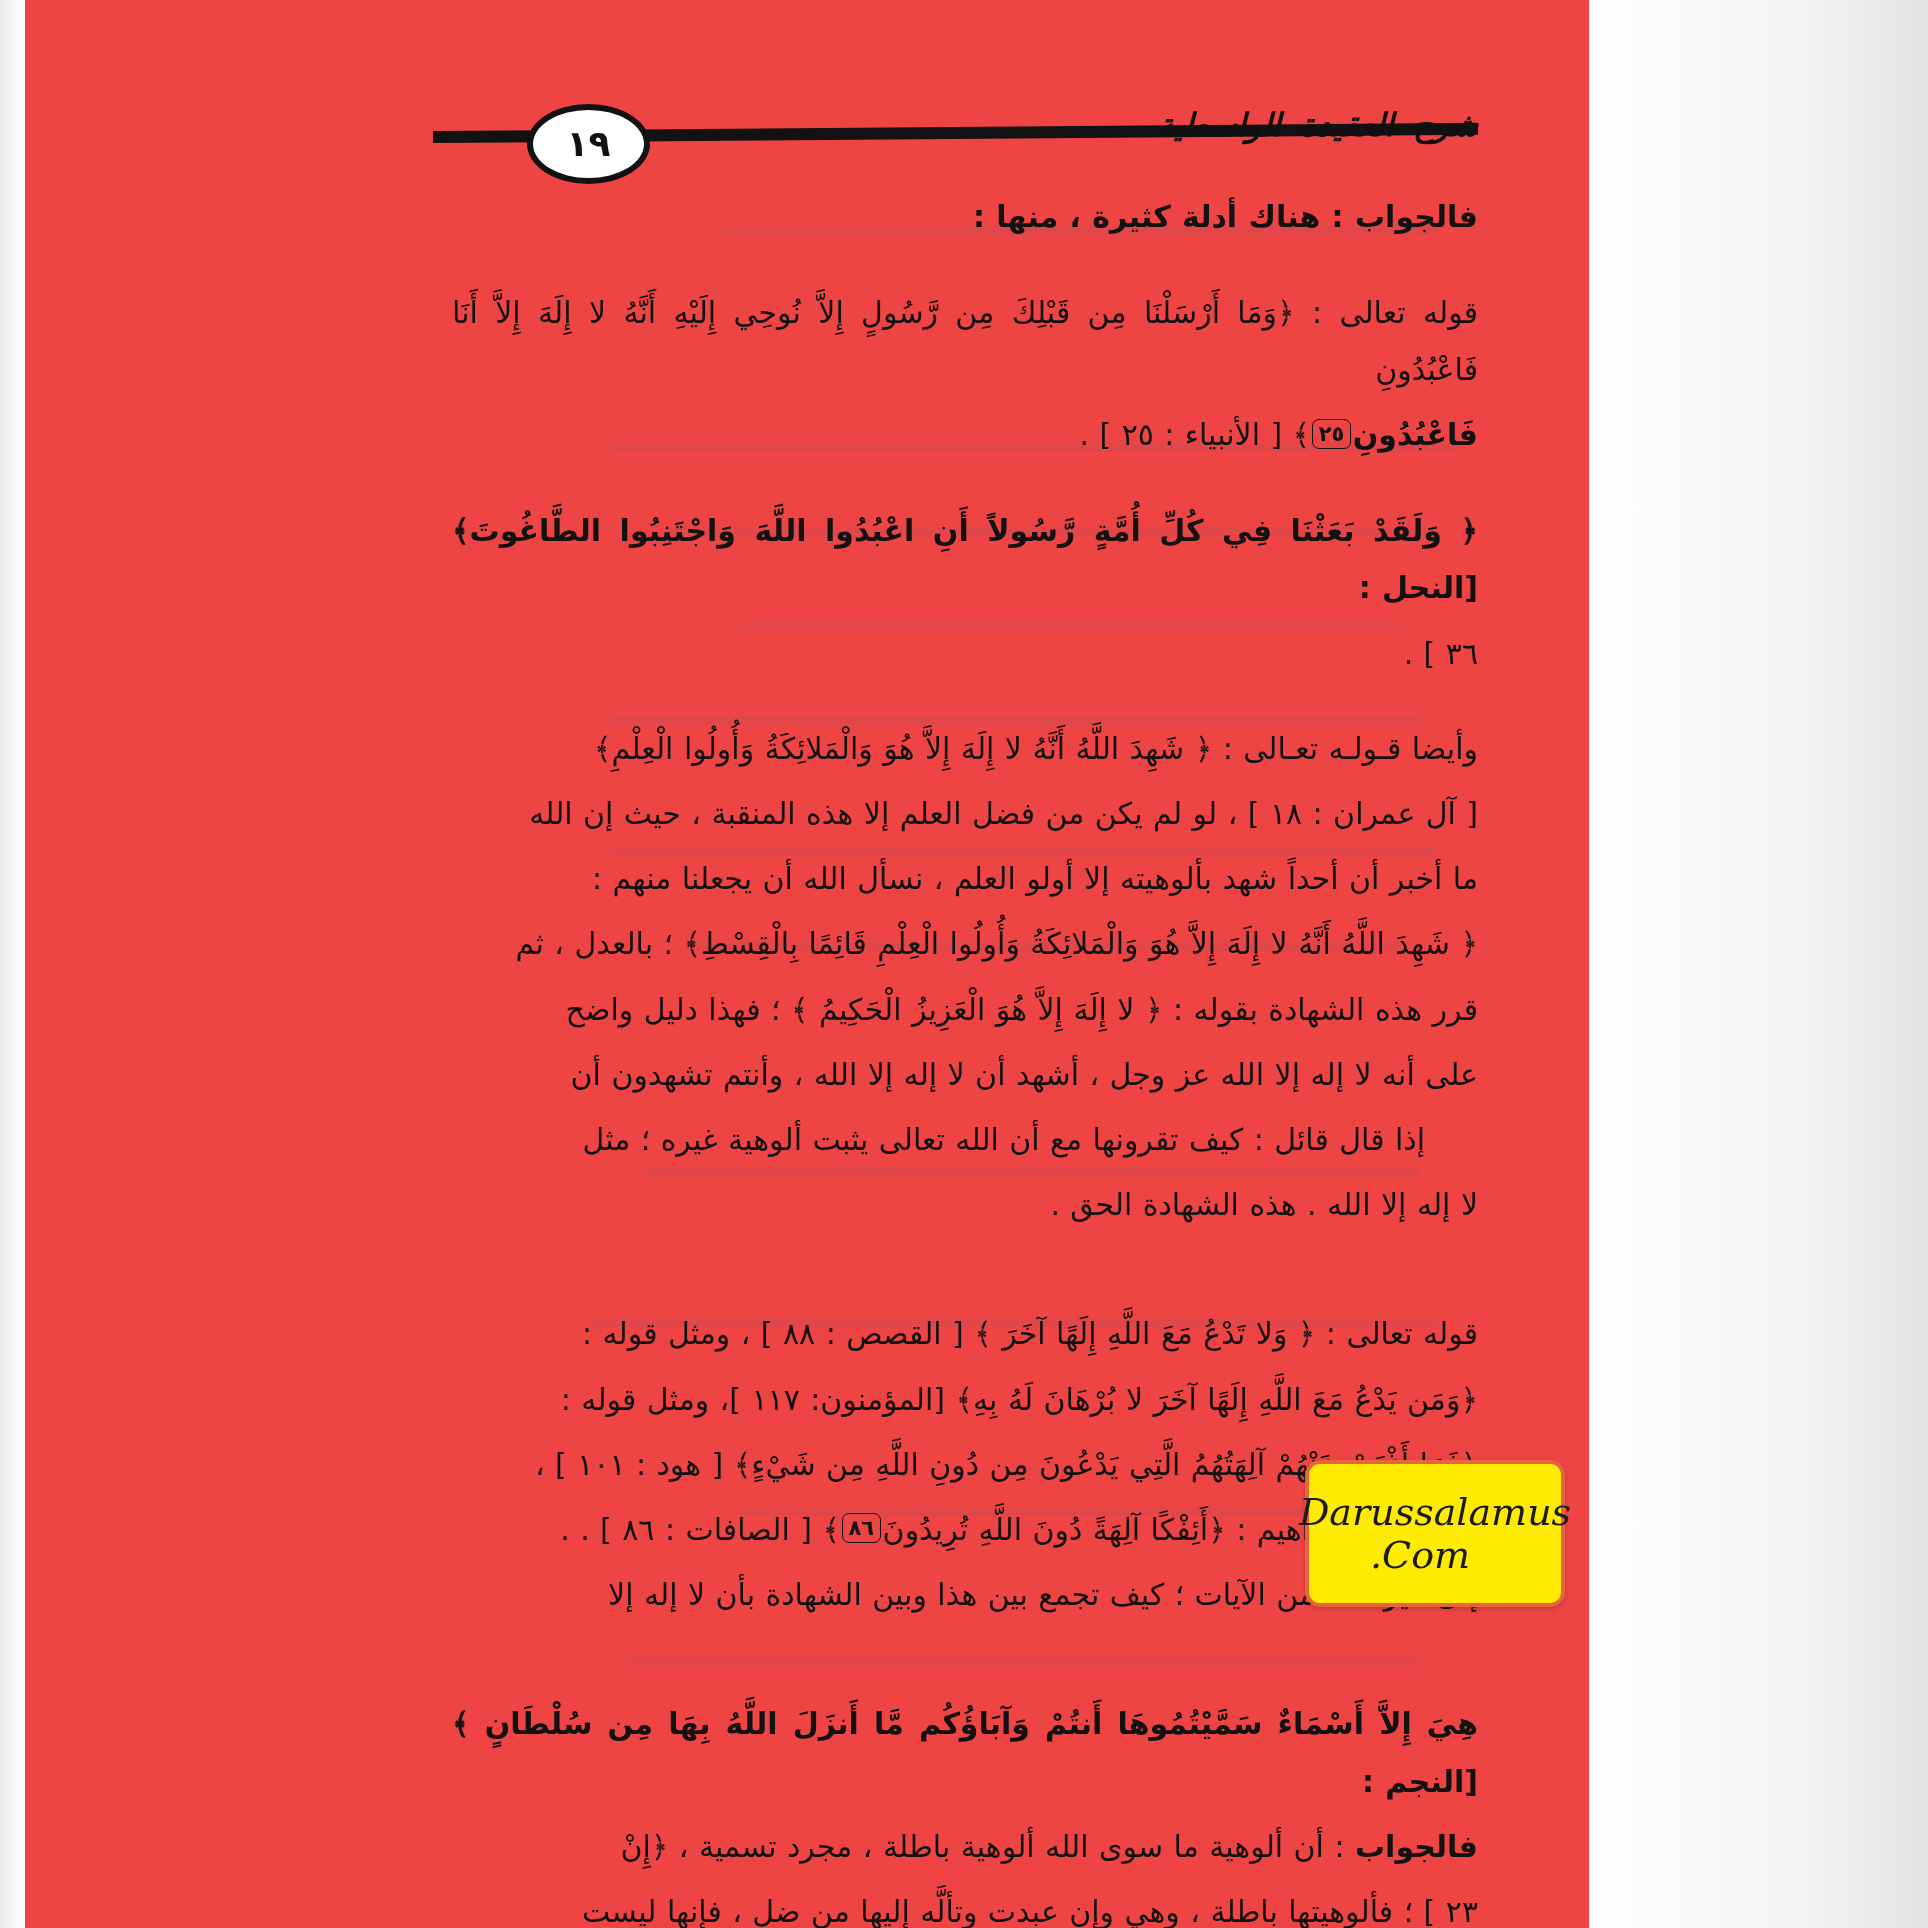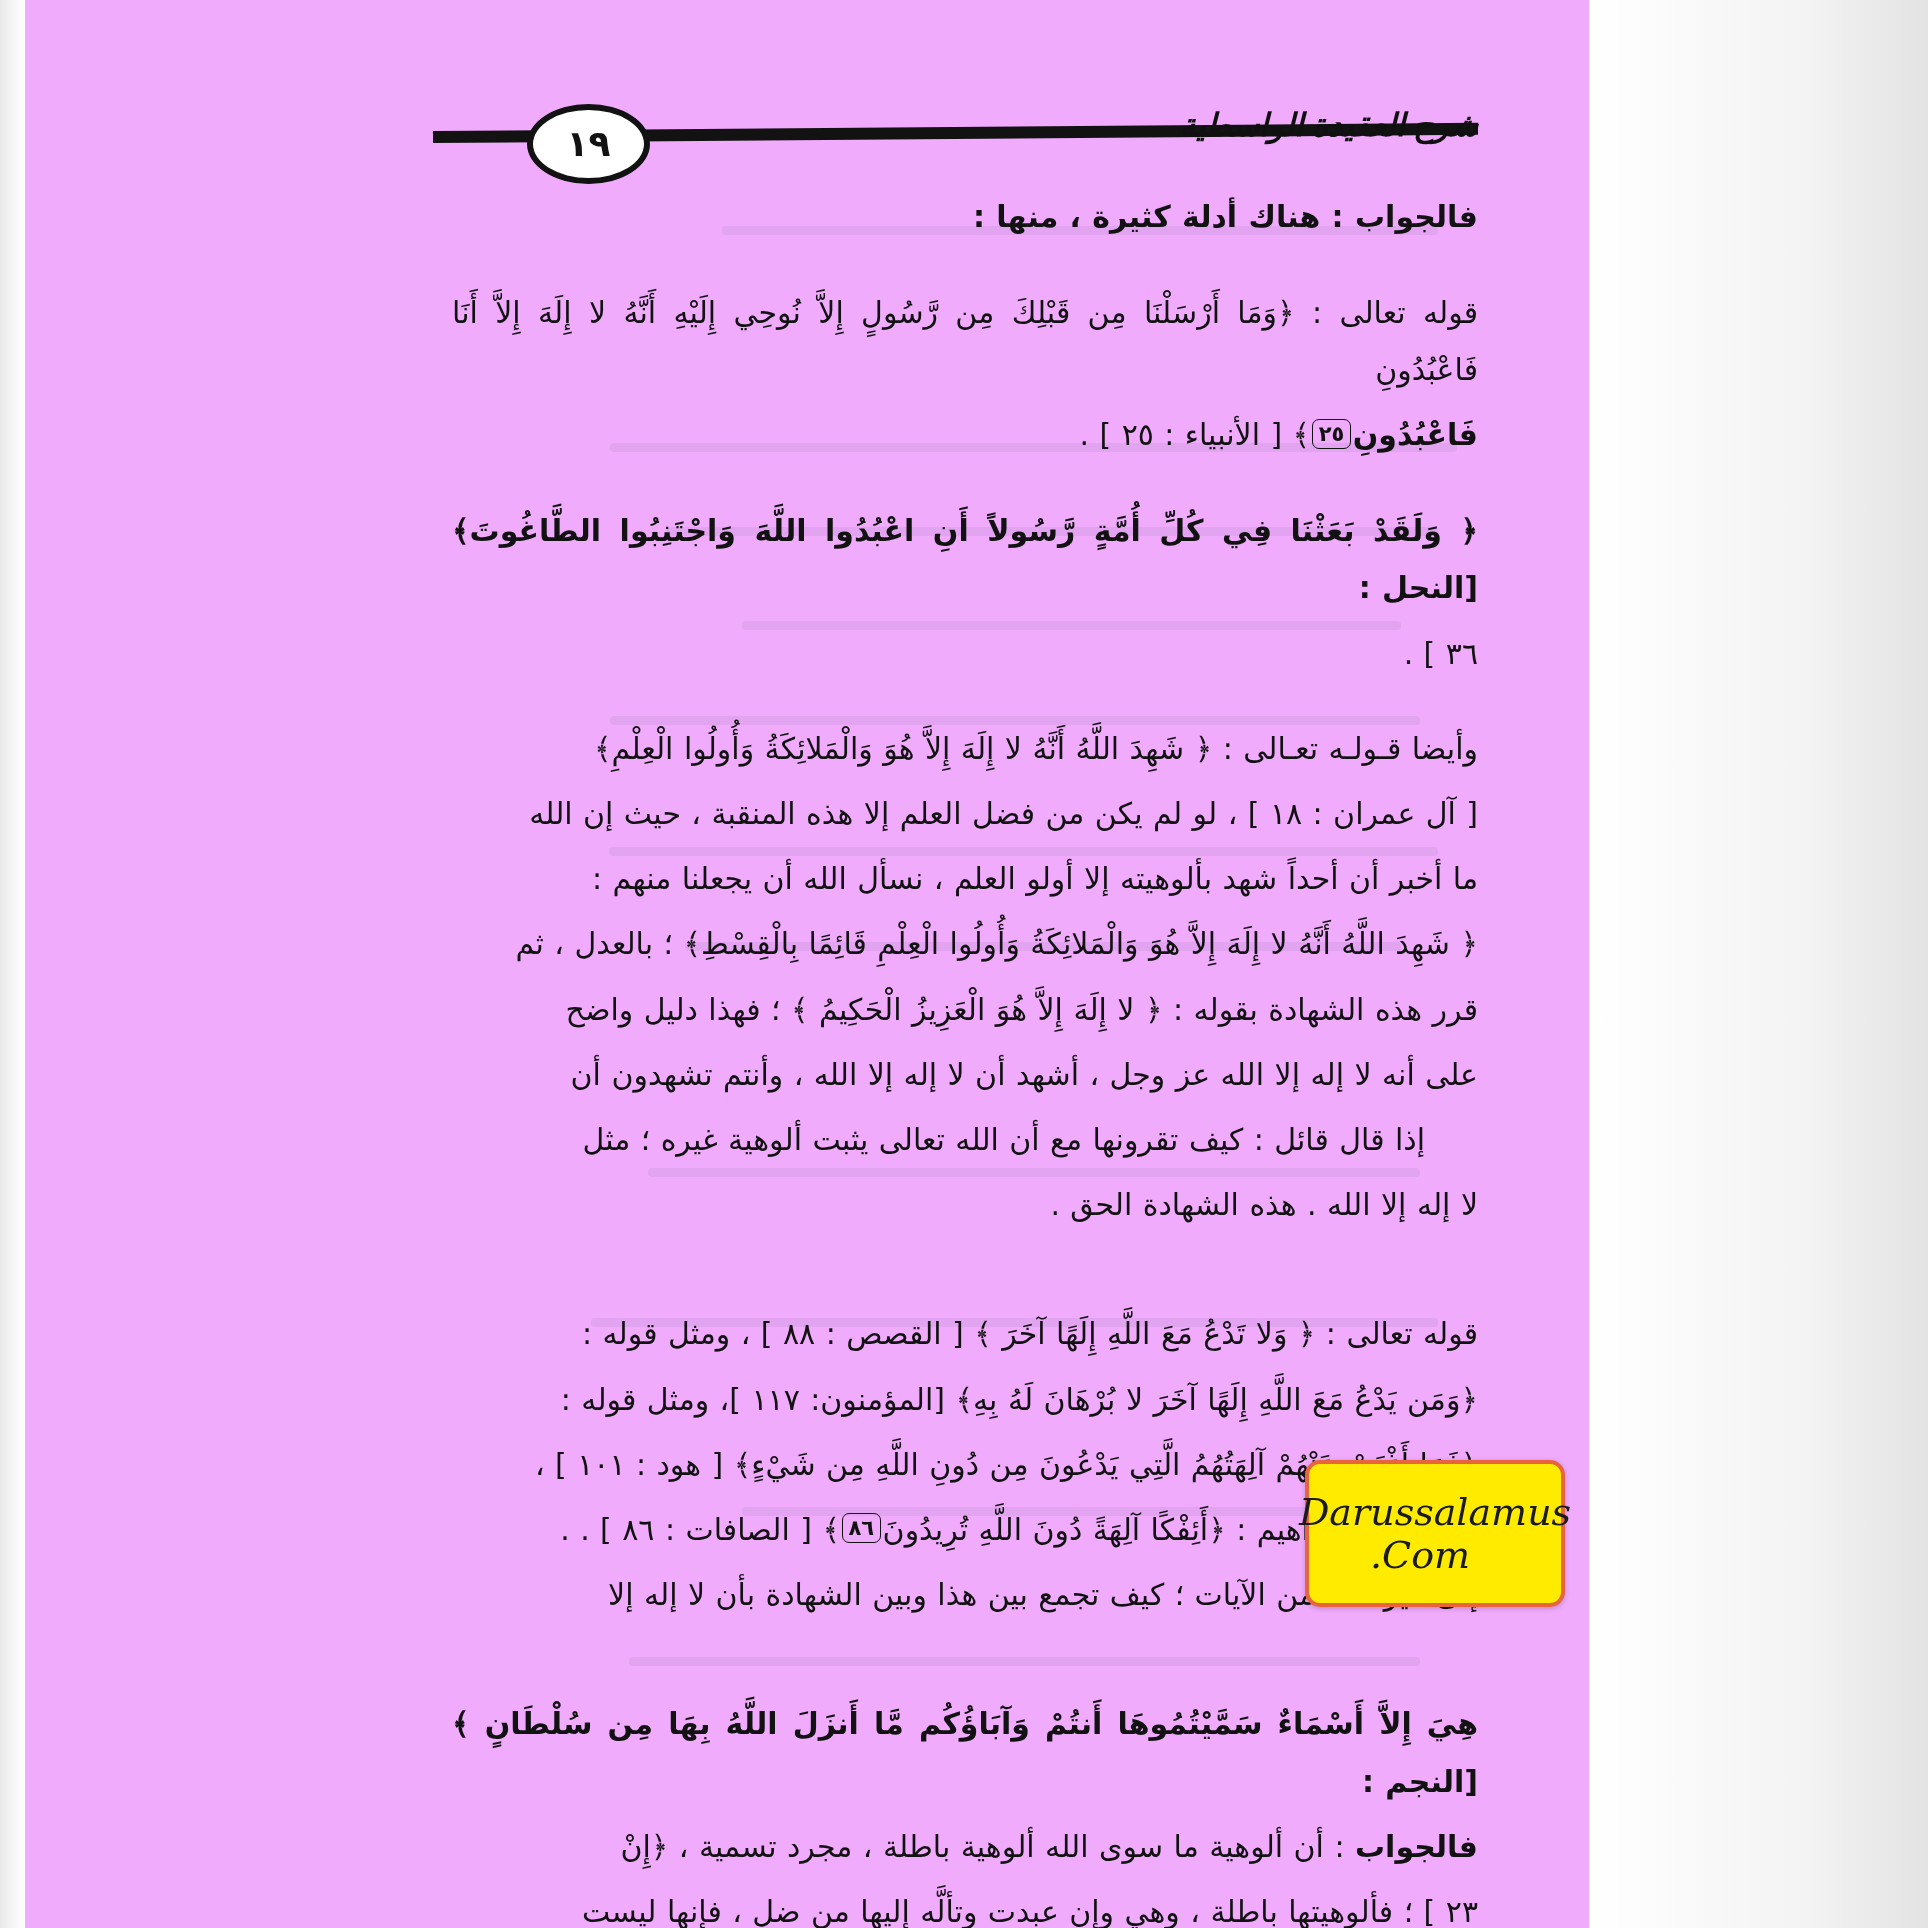--- a/index.html
+++ b/index.html
@@ -5,21 +5,21 @@
 <style>
   html, body {
     margin: 0;
     padding: 0;
     background: #ffffff;
   }
   #page {
     position: relative;
     width: 1928px;
     height: 1928px;
-    background: #f0abfc;
+    background: #ef4444;
     overflow: hidden;
     font-family: "DejaVu Sans", "Liberation Sans", sans-serif;
   }
 
   
   .gutter-shade {
     position: absolute;
     top: 0;
     left: 0;
     width: 24.5px;
@@ -98,21 +98,21 @@
     font-size: 36px;
     font-weight: 700;
     color: #121212;
     line-height: 1;
     letter-spacing: 1.9px;
   }
   .header-title {
     position: absolute;
     top: 3.8px;
     right: 0;
-    font-family: Liberation Serif, serif;
+    font-family: Liberation Mono, monospace;
     font-size: 32px;
     font-weight: 700;
     font-style: italic;
     color: #101010;
     white-space: nowrap;
     letter-spacing: -0.5px;
   }
 
   
   .body-col {

